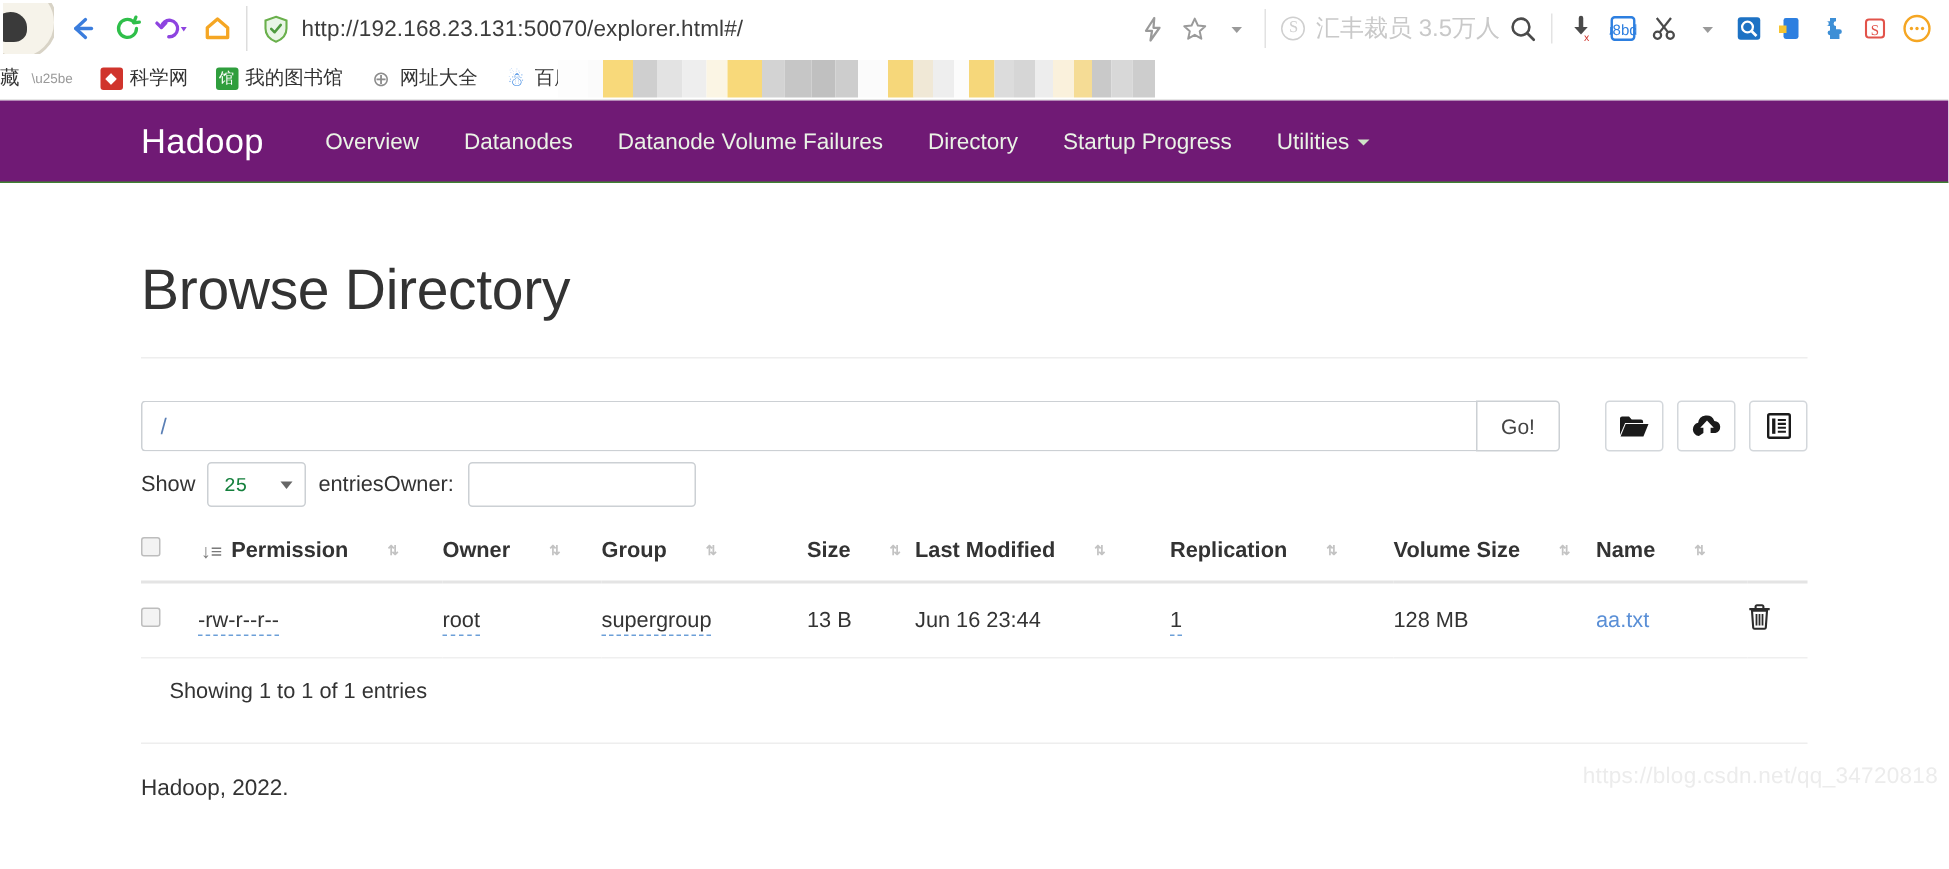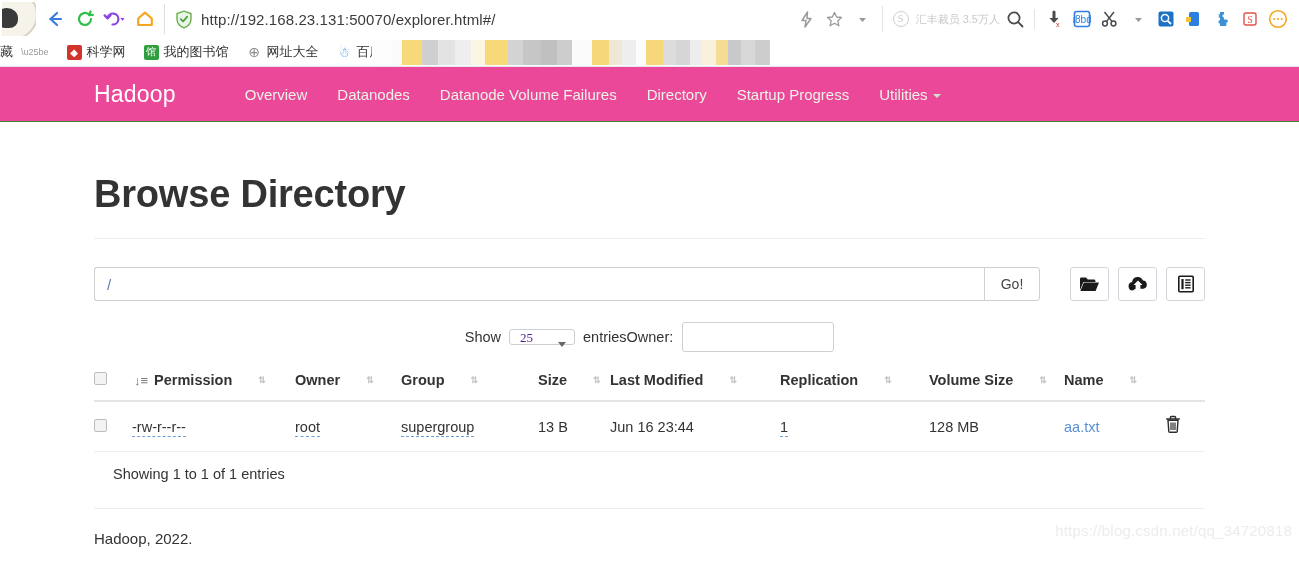--- a/index.html
+++ b/index.html
@@ -96,21 +96,21 @@
     width: 16px; height: 16px;
     border-radius: 50%;
     border: 1.4px solid #cfcfcf;
     color: #cfcfcf;
     font-size: 11px;
     line-height: 13px;
     text-align: center;
     font-family: "Liberation Serif", serif;
   }
   .search-chip .s-text {
-    font-size: 11px;
+    font-size: 16px;
     color: #c9c9c9;
     white-space: nowrap;
   }
   .chip-sep {
     width: 1px; height: 20px;
     background: #e3e3e3;
     margin: 0 4px;
   }
 
   
@@ -152,26 +152,25 @@
   .blur-strip span { height: 100%; }
 
   
   .page {
     width: 1299px;
     position: relative;
     background: #ffffff;
   }
   .navbar {
     height: 55px;
-    background: #ec4899;
+    background: #701a75;
     display: flex;
     align-items: center;
     padding-left: 94px;
     border-bottom: 1px solid #3f8132;
-    gap: 28px;
   }
   .brand {
     color: #ffffff;
     font-size: 23px;
     font-weight: 400;
     margin-right: 26px;
     letter-spacing: 0.2px;
   }
   .nav-links { display: flex; align-items: center; }
   .nav-link {
@@ -189,21 +188,21 @@
     border-top: 4px solid #cfe3c7;
     vertical-align: middle;
   }
 
   .container {
     padding: 0 94px;
     position: relative;
   }
   .page-title {
     font-size: 38px;
-    font-weight: bold;
+    font-weight: normal;
     color: #333333;
     margin: 51px 0 0 0;
     padding-bottom: 11px;
     letter-spacing: -0.2px;
   }
   .title-rule {
     border: 0;
     border-top: 1px solid #eeeeee;
     margin: 11px 0 0 0;
   }
@@ -255,39 +254,39 @@
     border-radius: 3px;
     background: #ffffff;
     display: flex; align-items: center; justify-content: center;
     cursor: pointer;
   }
 
   
   .dt-controls {
     display: flex;
     align-items: center;
-    justify-content: center;
-    margin-top: 21px;
+    justify-content: flex-start;
+    margin-top: 7px;
   }
   .dt-length {
     font-size: 14.5px;
     color: #333;
     display: flex;
     align-items: center;
     gap: 8px;
   }
   .dt-select {
-    width: 66px; height: 16px;
+    width: 66px; height: 30px;
     border: 1px solid #ccd0d4;
     border-radius: 3px;
     background: #fff;
     font-size: 13px;
-    color: #4c1d95;
+    color: #15803d;
     padding-left: 10px;
-    font-family: Liberation Serif, serif;
+    font-family: Liberation Mono, monospace;
     appearance: none;
     -webkit-appearance: none;
     position: relative;
   }
   .select-wrap { position: relative; display: inline-block; }
   .select-wrap .sel-caret {
     position: absolute;
     right: 9px; top: 13px;
     width: 0; height: 0;
     border-left: 4px solid transparent;

